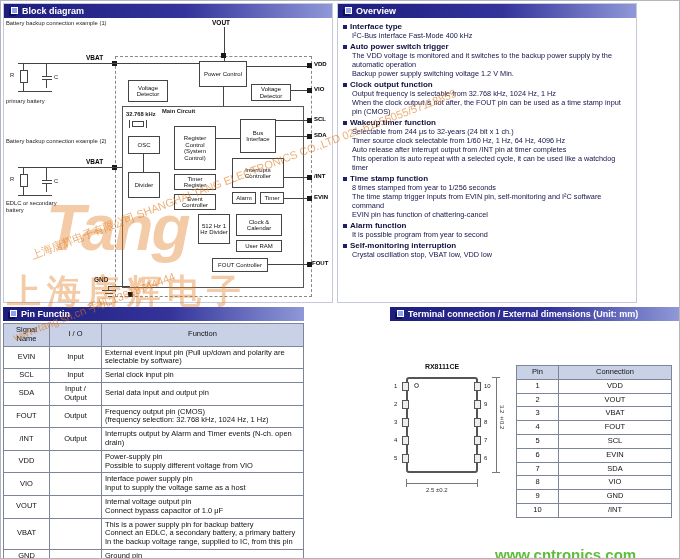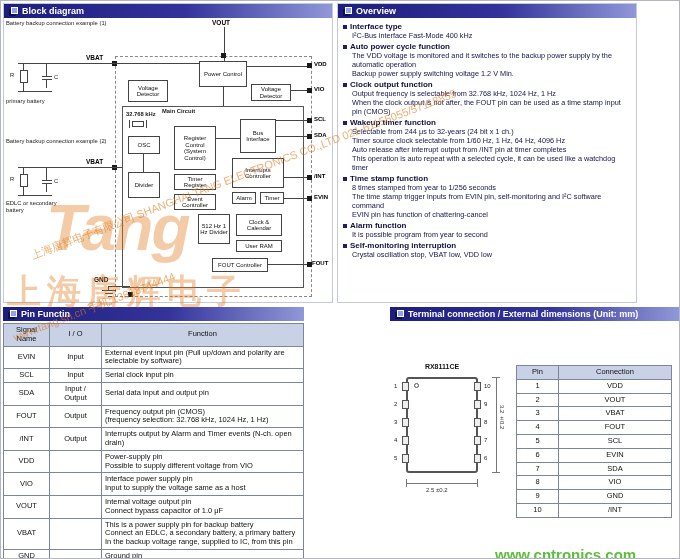--- a/index.html
+++ b/index.html
@@ -166,21 +166,21 @@
       <div class="ov-item">
         <div class="ov-t">
             <span class="sqb"></span>
             <span>Interface type</span>
           </div>
         <div class="ov-line">I²C-Bus interface Fast-Mode 400 kHz</div>
       </div>
       <div class="ov-item">
         <div class="ov-t">
             <span class="sqb"></span>
-            <span>Auto power cycle function</span>
+            <span>Auto power switch trigger</span>
           </div>
         <div class="ov-line">The VDD voltage is monitored and it switches to the backup power supply by the automatic operation</div>
         <div class="ov-line">Backup power supply switching voltage 1.2 V Min.</div>
       </div>
       <div class="ov-item">
         <div class="ov-t">
             <span class="sqb"></span>
             <span>Clock output function</span>
           </div>
         <div class="ov-line">Output frequency is selectable from 32.768 kHz, 1024 Hz, 1 Hz</div>

